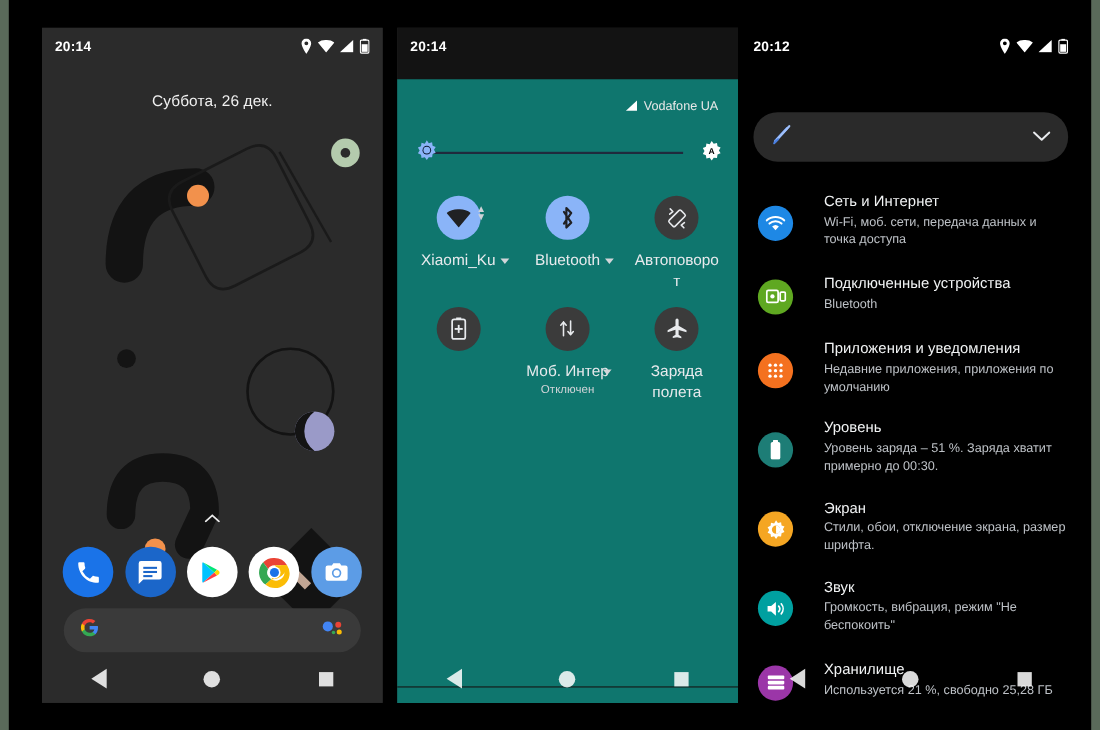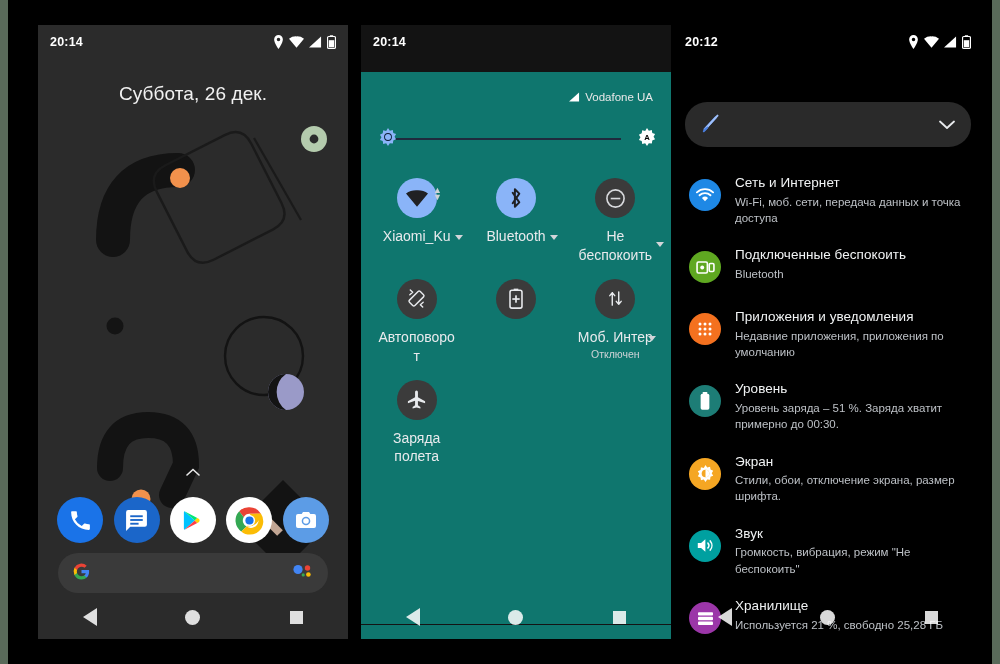--- a/index.html
+++ b/index.html
@@ -59,21 +59,21 @@
   .homescreen {
     position: absolute; inset: 0;
     background: #2b2b2b;
   }
   .wallpaper { position: absolute; inset: 0; }
 
   .date-label {
     position: absolute; top: 58px; left: 0; right: 0;
     text-align: center;
     color: #f1f1f1;
-    font-size: 19px;
+    font-size: 14px;
     font-weight: 400;
     letter-spacing: .1px;
     z-index: 5;
   }
 
   .up-chevron {
     position: absolute;
     left: 50%; transform: translateX(-50%);
     top: 437px;
     z-index: 6;
@@ -257,22 +257,22 @@
     display: flex; align-items: center;
     justify-content: space-between;
     padding: 0 16px;
   }
   .settings-list {
     position: absolute;
     left: 0; right: 0; top: 138px; bottom: 0;
   }
   .settings-row {
     display: flex;
-    align-items: flex-start;
-    gap: 14px;
+    align-items: center;
+    gap: 28px;
     padding: 9px 14px 9px 16px;
     min-height: 62px;
   }
   .s-icon {
     width: 32px; height: 32px;
     border-radius: 50%;
     flex: 0 0 auto;
     display: flex; align-items: center; justify-content: center;
     margin-top: 7px;
   }
@@ -570,30 +570,20 @@
           <div class="tile">
             <div class="tile-circle on">
               <svg width="18" height="22" viewBox="0 0 14 20">
                     <path d="M4 5.2 10 14l-4 4V2l4 4-6 8.8" stroke="#202124" stroke-width="1.8" fill="none" stroke-linejoin="round" stroke-linecap="round"></path>
                   </svg>
             </div>
             <div class="tile-label">Bluetooth</div>
             <span class="tile-caret caret-b"></span>
           </div>
 
-          <div class="tile">
-            <div class="tile-circle">
-              <svg width="21" height="21" viewBox="0 0 22 22">
-                    <circle cx="11" cy="11" r="9" stroke="#d8dadd" stroke-width="1.7" fill="none"></circle>
-                    <rect x="6" y="10.2" width="10" height="1.7" fill="#d8dadd"></rect>
-                  </svg>
-            </div>
-            <div class="tile-label">Не беспокоить</div>
-            <span class="tile-caret caret-c"></span>
-          </div>
 
 
           <div class="tile">
             <div class="tile-circle">
               <svg width="21" height="21" viewBox="0 0 22 22">
                     <rect x="7" y="3" width="8" height="16" rx="1.6" transform="rotate(45 11 11)" stroke="#e8eaed" stroke-width="1.5" fill="none"></rect>
                     <path d="M4 7 7 4.5 4.5 2" stroke="#e8eaed" stroke-width="1.5" fill="none" stroke-linecap="round" stroke-linejoin="round"></path>
                     <path d="M18 15 15 17.5 17.5 20" stroke="#e8eaed" stroke-width="1.5" fill="none" stroke-linecap="round" stroke-linejoin="round"></path>
                   </svg>
             </div>
@@ -706,21 +696,21 @@
 
         <div class="settings-row">
           <div class="s-icon" style="background:#5fa821">
             <svg width="19" height="15" viewBox="0 0 20 16">
                   <rect x="1" y="2.2" width="11" height="11.6" rx="1.5" stroke="#fff" stroke-width="1.7" fill="none"></rect>
                   <circle cx="6.5" cy="8" r="2.1" fill="#fff"></circle>
                   <rect x="14" y="3.8" width="5" height="8.4" rx="1.2" stroke="#fff" stroke-width="1.7" fill="none"></rect>
                 </svg>
           </div>
           <div class="s-text">
-            <div class="s-title">Подключенные беспокоить</div>
+            <div class="s-title">Подключенные устройства</div>
             <div class="s-sub">Bluetooth</div>
           </div>
         </div>
 
         <div class="settings-row">
           <div class="s-icon" style="background:#f4711f">
             <svg width="16" height="16" viewBox="0 0 16 16">
               <circle cx="3" cy="3" r="1.5" fill="#fff"></circle>
                   <circle cx="8" cy="3" r="1.5" fill="#fff"></circle>
                   <circle cx="13" cy="3" r="1.5" fill="#fff"></circle>

